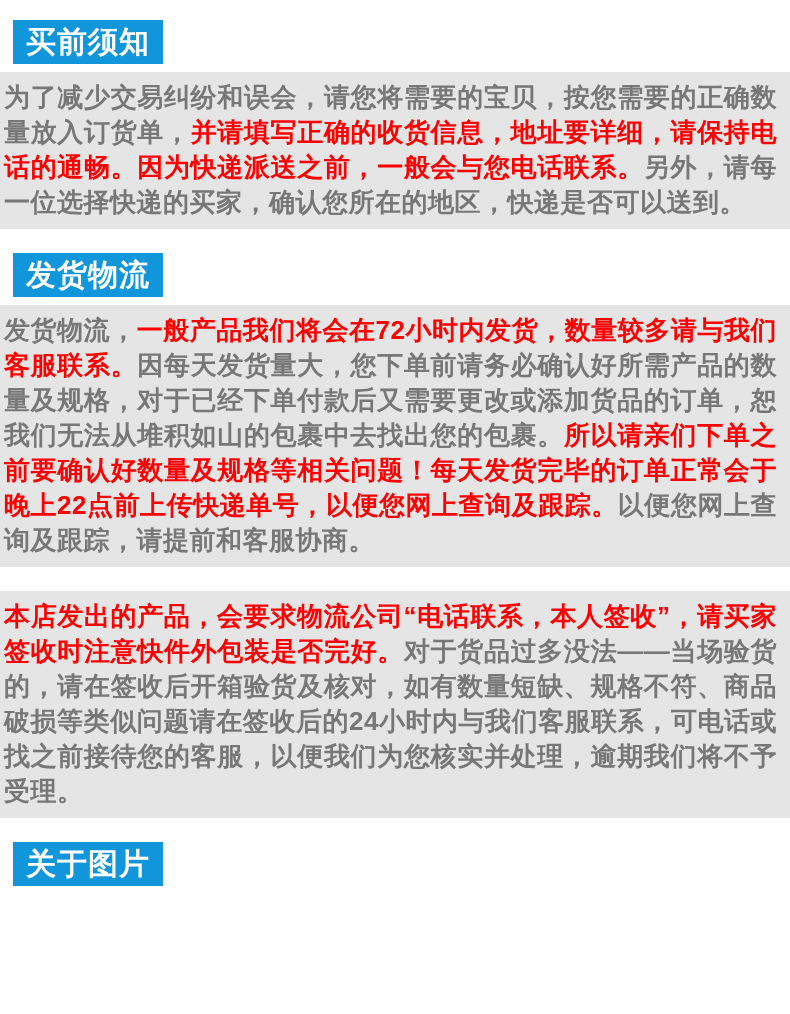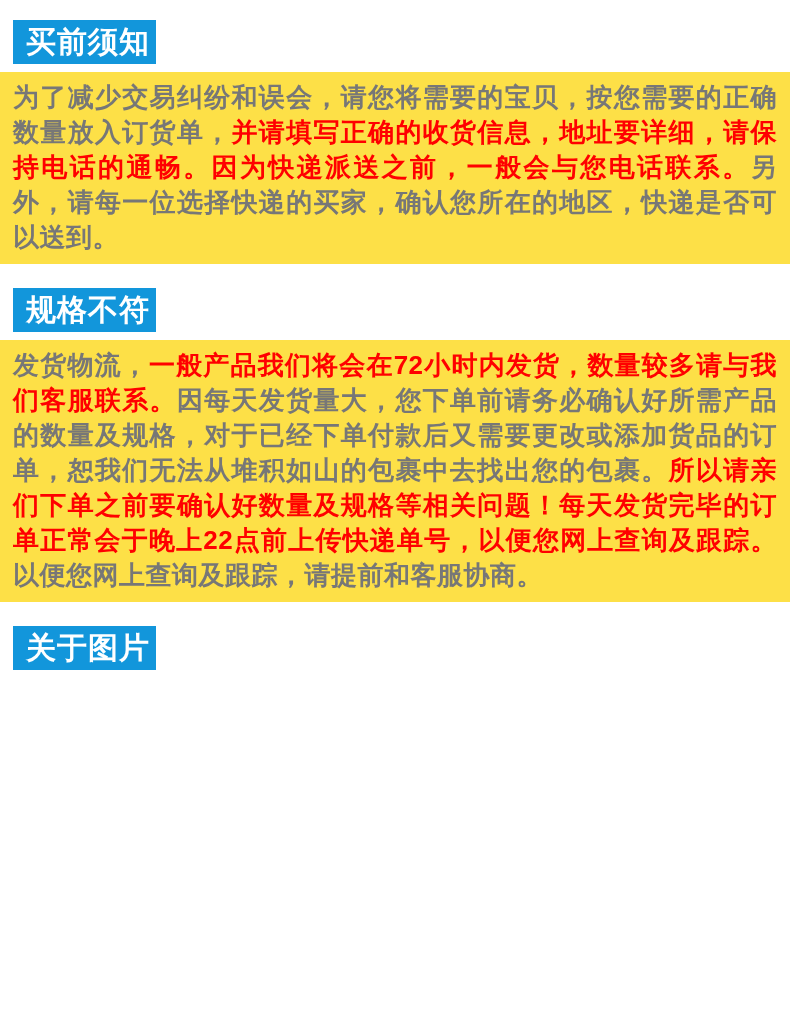--- a/index.html
+++ b/index.html
@@ -31,27 +31,27 @@
     margin-top: 20px;
   }
   .badge {
     display: inline-block;
     margin: 0 0 0 13px;
     background: #1296db;
     color: #ffffff;
     font-size: 30px;
     font-weight: bold;
     line-height: 34px;
-    padding: 5px 6px 5px 13px;
+    padding: 5px 13px 5px 13px;
     letter-spacing: 1px;
   }
   .band {
     margin: 8px 0 0 0;
-    background: #fde047;
-    padding: 8px 13px 9px 13px;
+    background: #e5e5e5;
+    padding: 8px 13px 9px 4px;
     font-size: 26px;
     line-height: 35px;
     font-weight: bold;
     text-align: justify;
     letter-spacing: 0.5px;
   }
   .band span[data-color="gray"] { color: #777777; }
   .band span[data-color="red"]  { color: #ff0000; }
 </style>
 </head>
@@ -61,27 +61,30 @@
 
 
   <div class="section first">
     <div class="badge">买前须知</div>
     <p class="band">
       <span data-color="gray">为了减少交易纠纷和误会，请您将需要的宝贝，按您需要的正确数量放入订货单，</span><span data-color="red">并请填写正确的收货信息，地址要详细，请保持电话的通畅。因为快递派送之前，一般会与您电话联系。</span><span data-color="gray">另外，请每一位选择快递的买家，确认您所在的地区，快递是否可以送到。</span>
     </p>
   </div>
 
   <div class="section">
-    <div class="badge">规格不符</div>
+    <div class="badge">发货物流</div>
     <p class="band">
       <span data-color="gray">发货物流，</span><span data-color="red">一般产品我们将会在72小时内发货，数量较多请与我们客服联系。</span><span data-color="gray">因每天发货量大，您下单前请务必确认好所需产品的数量及规格，对于已经下单付款后又需要更改或添加货品的订单，恕我们无法从堆积如山的包裹中去找出您的包裹。</span><span data-color="red">所以请亲们下单之前要确认好数量及规格等相关问题！每天发货完毕的订单正常会于晚上22点前上传快递单号，以便您网上查询及跟踪。</span><span data-color="gray">以便您网上查询及跟踪，请提前和客服协商。</span>
     </p>
   </div>
 
   <div class="section">
+    <p class="band">
+      <span data-color="red">本店发出的产品，会要求物流公司“电话联系，本人签收”，请买家签收时注意快件外包装是否完好。</span><span data-color="gray">对于货品过多没法——当场验货的，请在签收后开箱验货及核对，如有数量短缺、规格不符、商品破损等类似问题请在签收后的24小时内与我们客服联系，可电话或找之前接待您的客服，以便我们为您核实并处理，逾期我们将不予受理。</span>
+    </p>
   </div>
 
   <div class="section">
     <div class="badge">关于图片</div>
     
   </div>
 
 </div>
 
 </body></html>

